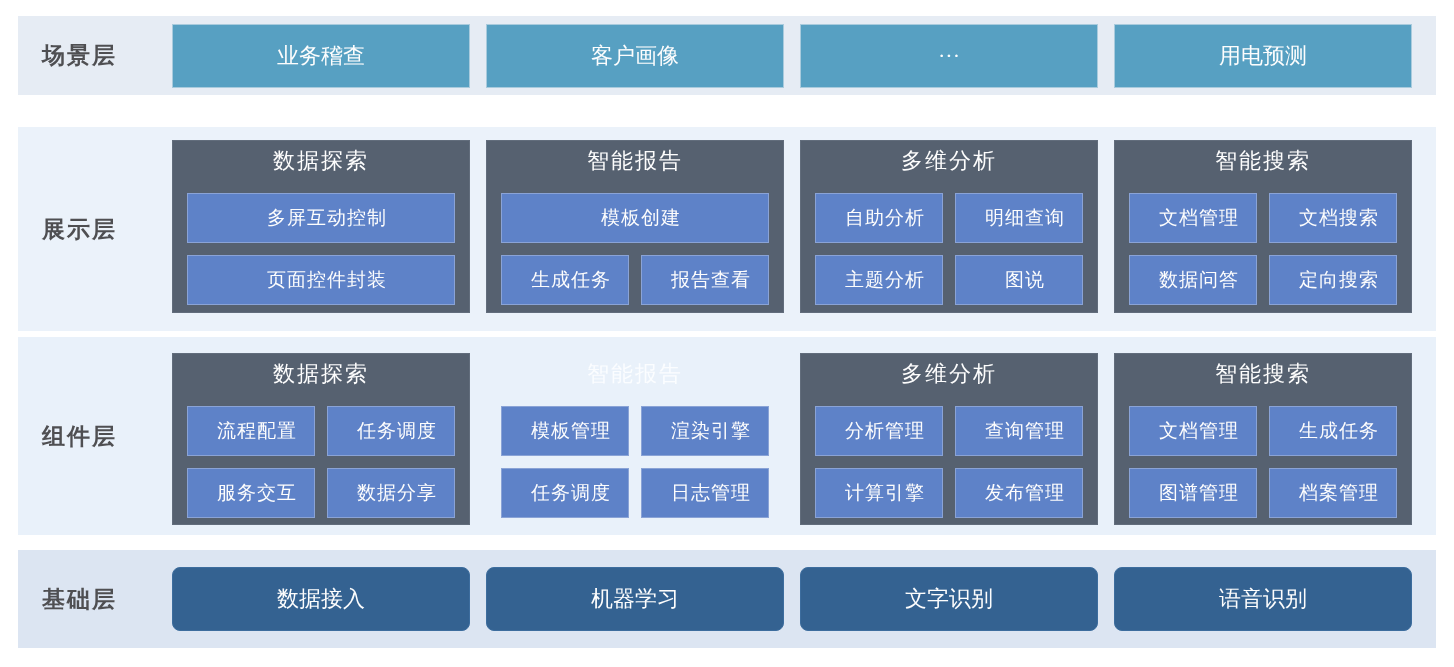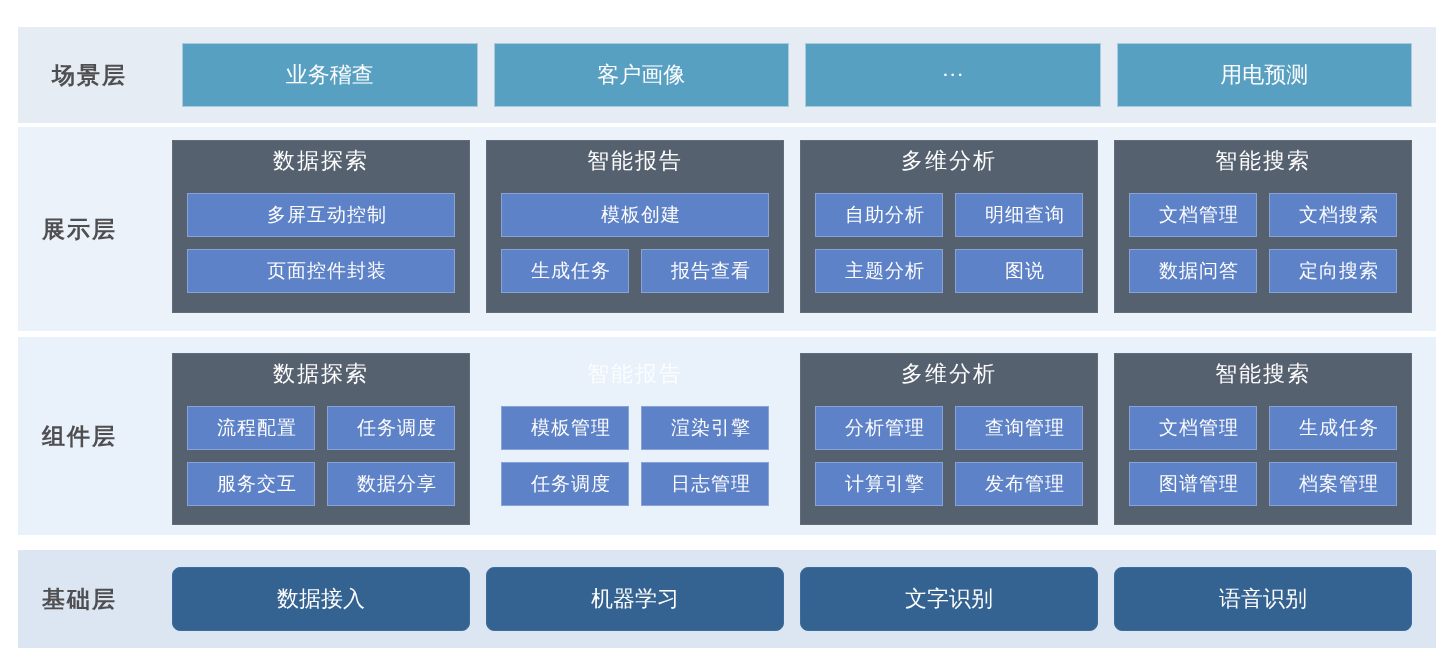--- a/index.html
+++ b/index.html
@@ -7,21 +7,21 @@
     width:1454px;height:667px;background:#ffffff;
     font-family:"Liberation Sans","DejaVu Sans",sans-serif;
     overflow:hidden;
   }
   .page{position:relative;width:1454px;height:667px;}
 
   .band{
     position:absolute;left:18px;right:18px;
     display:flex;box-sizing:border-box;
   }
-  .band-scene    {top:27px;  height:96px;  background:#e6ecf4;padding-left:10px;}
+  .band-scene    {top:16px;  height:79px;  background:#e6ecf4;}
   .band-display  {top:127px; height:204px; background:#ebf2fa;}
   .band-component{top:337px; height:198px; background:#e9f1fa;}
   .band-base     {top:550px; height:98px;  background:#dce5f2;}
 
   .band-label{
     flex:0 0 154px;box-sizing:border-box;
     display:flex;align-items:center;padding-left:24px;
     font-weight:bold;font-size:23px;color:#4f4f52;letter-spacing:2px;
   }
   .cols{
@@ -52,21 +52,21 @@
   .card-title{
     height:40px;flex:0 0 40px;
     display:flex;align-items:center;justify-content:center;
     color:#fdfdfd;font-size:22px;
     font-family:"Liberation Serif","DejaVu Serif",serif;
     letter-spacing:2px;
     text-align:center;
   }
   .ghost .card-title{color:#fbfdff;}
   .mbtn{
-    height:44px;flex:0 0 auto;box-sizing:border-box;
+    height:50px;flex:0 0 auto;box-sizing:border-box;
     background:#5e82c8;border:1px solid #8aa3d6;
     display:flex;align-items:center;justify-content:center;
     color:#fdfdfd;font-size:19px;
     font-family:"Liberation Serif","DejaVu Serif",serif;
     letter-spacing:1px;
     padding-left:12px;
   }
   .pair{display:flex;gap:12px;flex:0 0 auto;border-radius:10px;}
   .pair .mbtn{flex:1;}
 </style>

